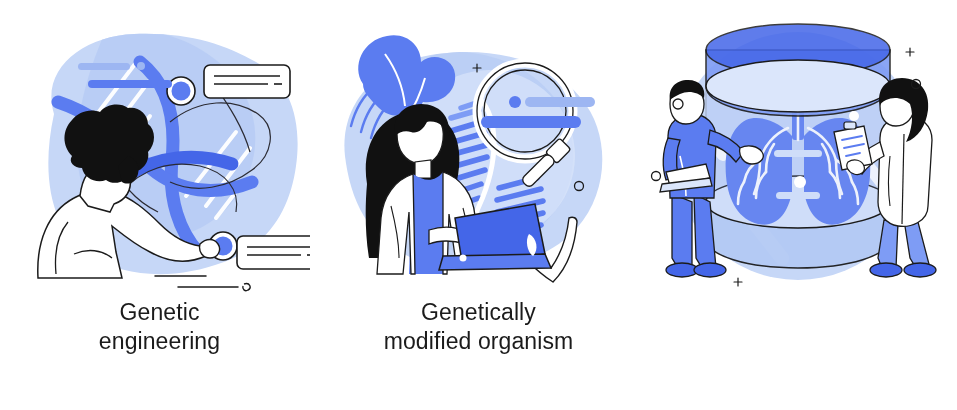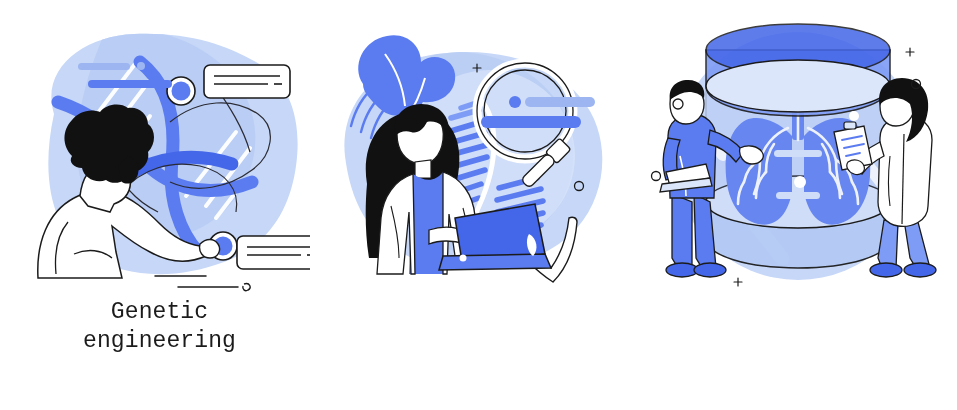--- a/index.html
+++ b/index.html
@@ -45,21 +45,20 @@
   .caption {
     width: 290px;
     text-align: center;
     font-size: 23px;
     line-height: 29px;
     color: #1b1b1b;
     font-weight: 400;
     letter-spacing: 0.1px;
     margin-top: 2px;
     white-space: pre-line;
-    font-family: Liberation Mono, monospace;
   }
 </style>
 </head>
 <body>
 
 <div class="sheet">
 
   <div class="panel">
     <div class="art">
       <svg viewBox="0 0 300 290" xmlns="http://www.w3.org/2000/svg">
@@ -281,20 +280,22 @@
 
         <g>
           <path d="M126 212 L206 198 L216 248 L134 262 Z" fill="#4466e8" stroke="#1b1b1b" stroke-width="1.5"></path>
           <path d="M114 250 L216 248 L222 262 L110 264 Z" fill="#5b7cf0" stroke="#1b1b1b" stroke-width="1.5"></path>
           <path d="M200 228 C208 232 210 244 204 250 C198 246 196 234 200 228 Z" fill="#ffffff"></path>
         </g>
 
         <circle cx="134" cy="252" r="3.5" fill="#ffffff"></circle>
       </svg>
     </div>
+    <div class="caption">Genetically
+modified organism</div>
   </div>
 
   <div class="panel">
     <div class="art">
       <svg viewBox="0 0 300 290" xmlns="http://www.w3.org/2000/svg">
         <defs>
           <clipPath id="p3blob">
             <circle cx="150" cy="150" r="124"></circle>
           </clipPath>
         </defs>

